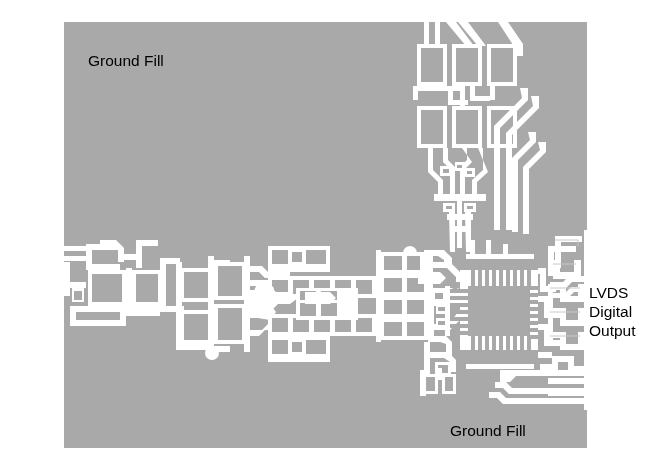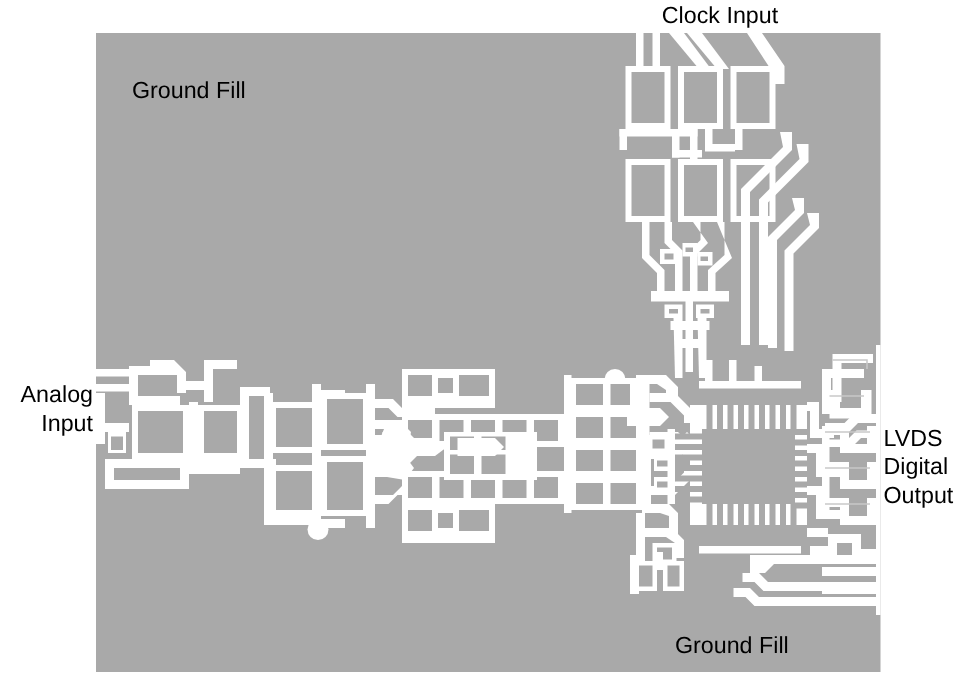--- a/index.html
+++ b/index.html
@@ -377,24 +377,21 @@
     <g fill="none" stroke="#c8c8c8" stroke-width="1">
       <path d="M555,240 L578,240 L578,246"></path>
       <path d="M553,264 L576,264"></path>
       <path d="M550,288 L580,288"></path>
       <path d="M550,312 L580,312"></path>
       <path d="M550,336 L580,336"></path>
     </g>
 
   </svg>
 
-  <div class="lbl" id="label-analog-input" style="color: rgb(0, 0, 0);">Analog
-Input</div>
-
-  <div class="lbl" id="label-clock-input" style="color: rgb(0, 0, 0);">Clock Input</div>
+
 
   <div class="lbl" id="label-lvds-output" style="color: rgb(0, 0, 0);">LVDS
 Digital
 Output</div>
 
   <div class="lbl" id="label-ground-fill-top" style="color: rgb(0, 0, 0);">Ground Fill</div>
 
   <div class="lbl" id="label-ground-fill-bottom" style="color: rgb(0, 0, 0);">Ground Fill</div>
 
 </div>

